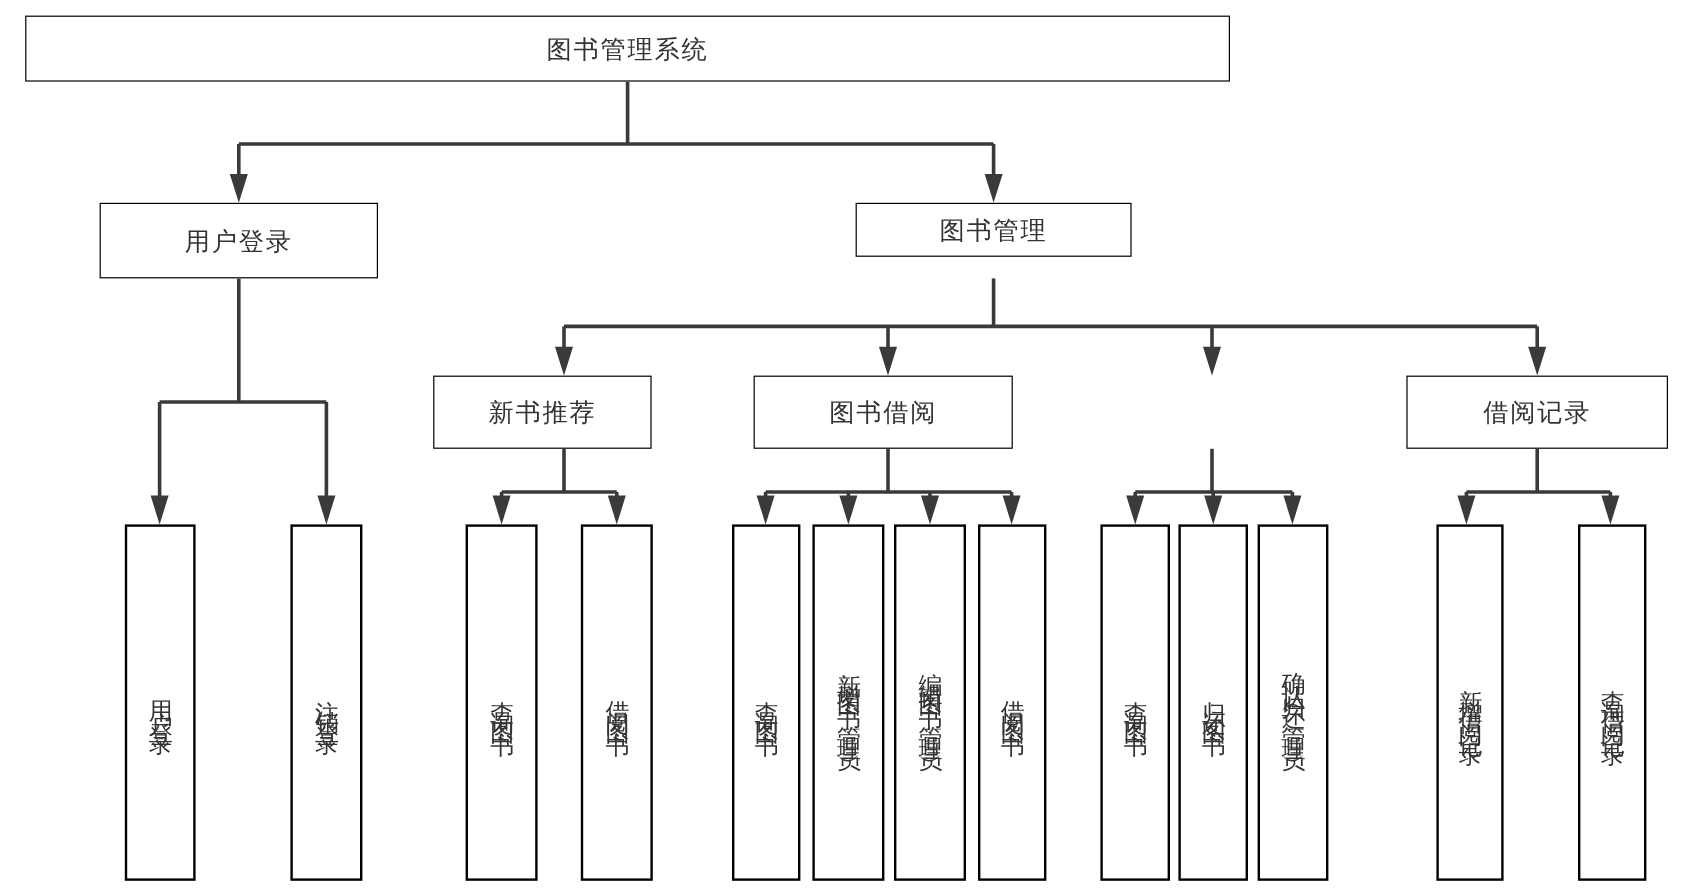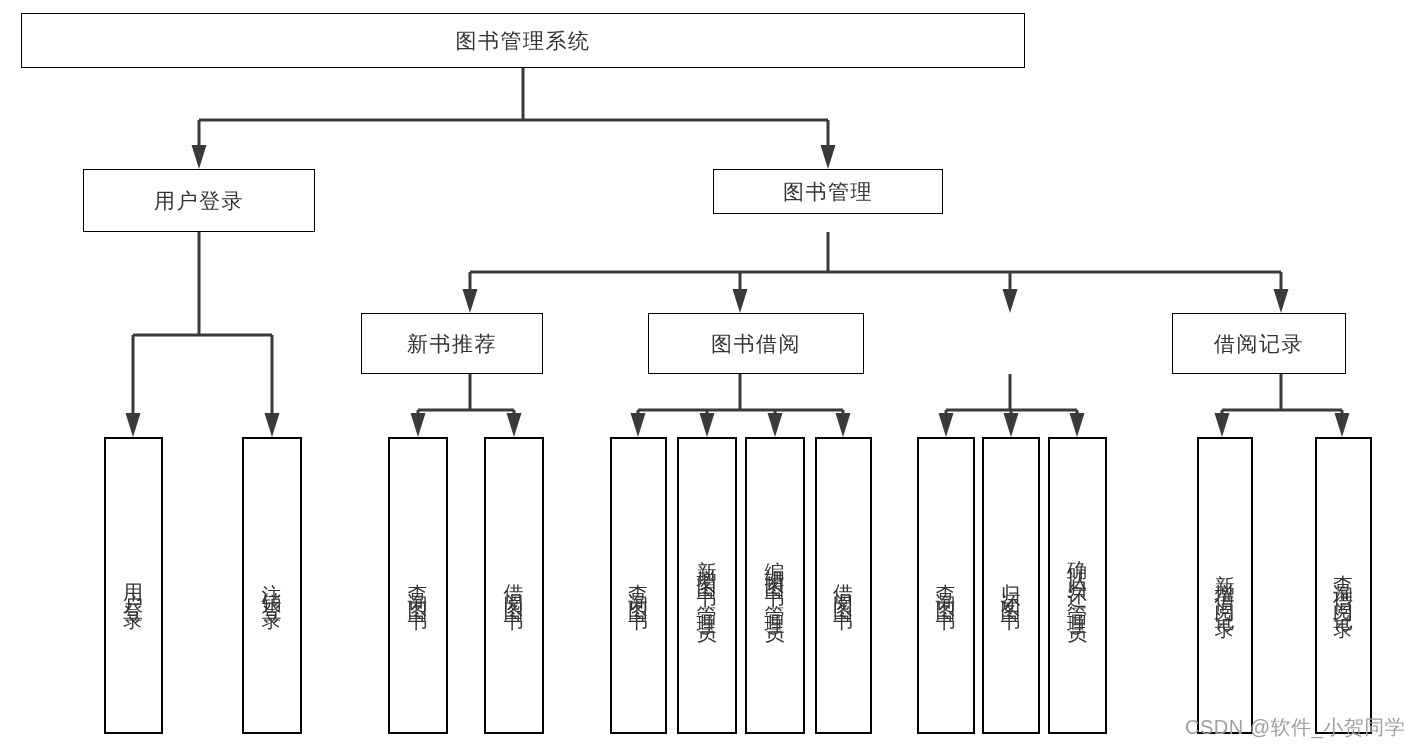--- a/index.html
+++ b/index.html
@@ -150,24 +150,24 @@
   <div class="node node-h" style="left:83px; top:169px; width:232px; height:63px;">
     <span>用户登录</span>
   </div>
   <div class="node node-h" style="left:713px; top:169px; width:230px; height:45px;">
     <span>图书管理</span>
   </div>
 
   <div class="node node-h" style="left:361px; top:313px; width:182px; height:61px;font-family:Liberation Serif, serif;">
     <span>新书推荐</span>
   </div>
-  <div class="node node-h" style="left:648px; top:313px; width:216px; height:61px;">
+  <div class="node node-h" style="left:628px; top:313px; width:216px; height:61px;">
     <span>图书借阅</span>
   </div>
-  <div class="node node-h" style="left:1172px; top:313px; width:174px; height:61px;">
+  <div class="node node-h" style="left:1172px; top:313px; width:218px; height:61px;">
     <span>借阅记录</span>
   </div>
 
   <div class="node node-v" style="left:104px; top:437px; width:59px; height:297px;">
     <span class="vtext">用户登录</span>
   </div>
   <div class="node node-v" style="left:242px; top:437px; width:60px; height:297px;">
     <span class="vtext">注销登录</span>
   </div>
 
@@ -201,15 +201,14 @@
     <span class="vtext">确认归还（管理员）</span>
   </div>
 
   <div class="node node-v" style="left:1197px; top:437px; width:56px; height:297px;">
     <span class="vtext">新增借阅记录</span>
   </div>
   <div class="node node-v" style="left:1315px; top:437px; width:57px; height:297px;">
     <span class="vtext">查询借阅记录</span>
   </div>
 
-  <div class="watermark">CSDN @软件_小贺同学</div>
 
 </div>
 
 </body></html>

